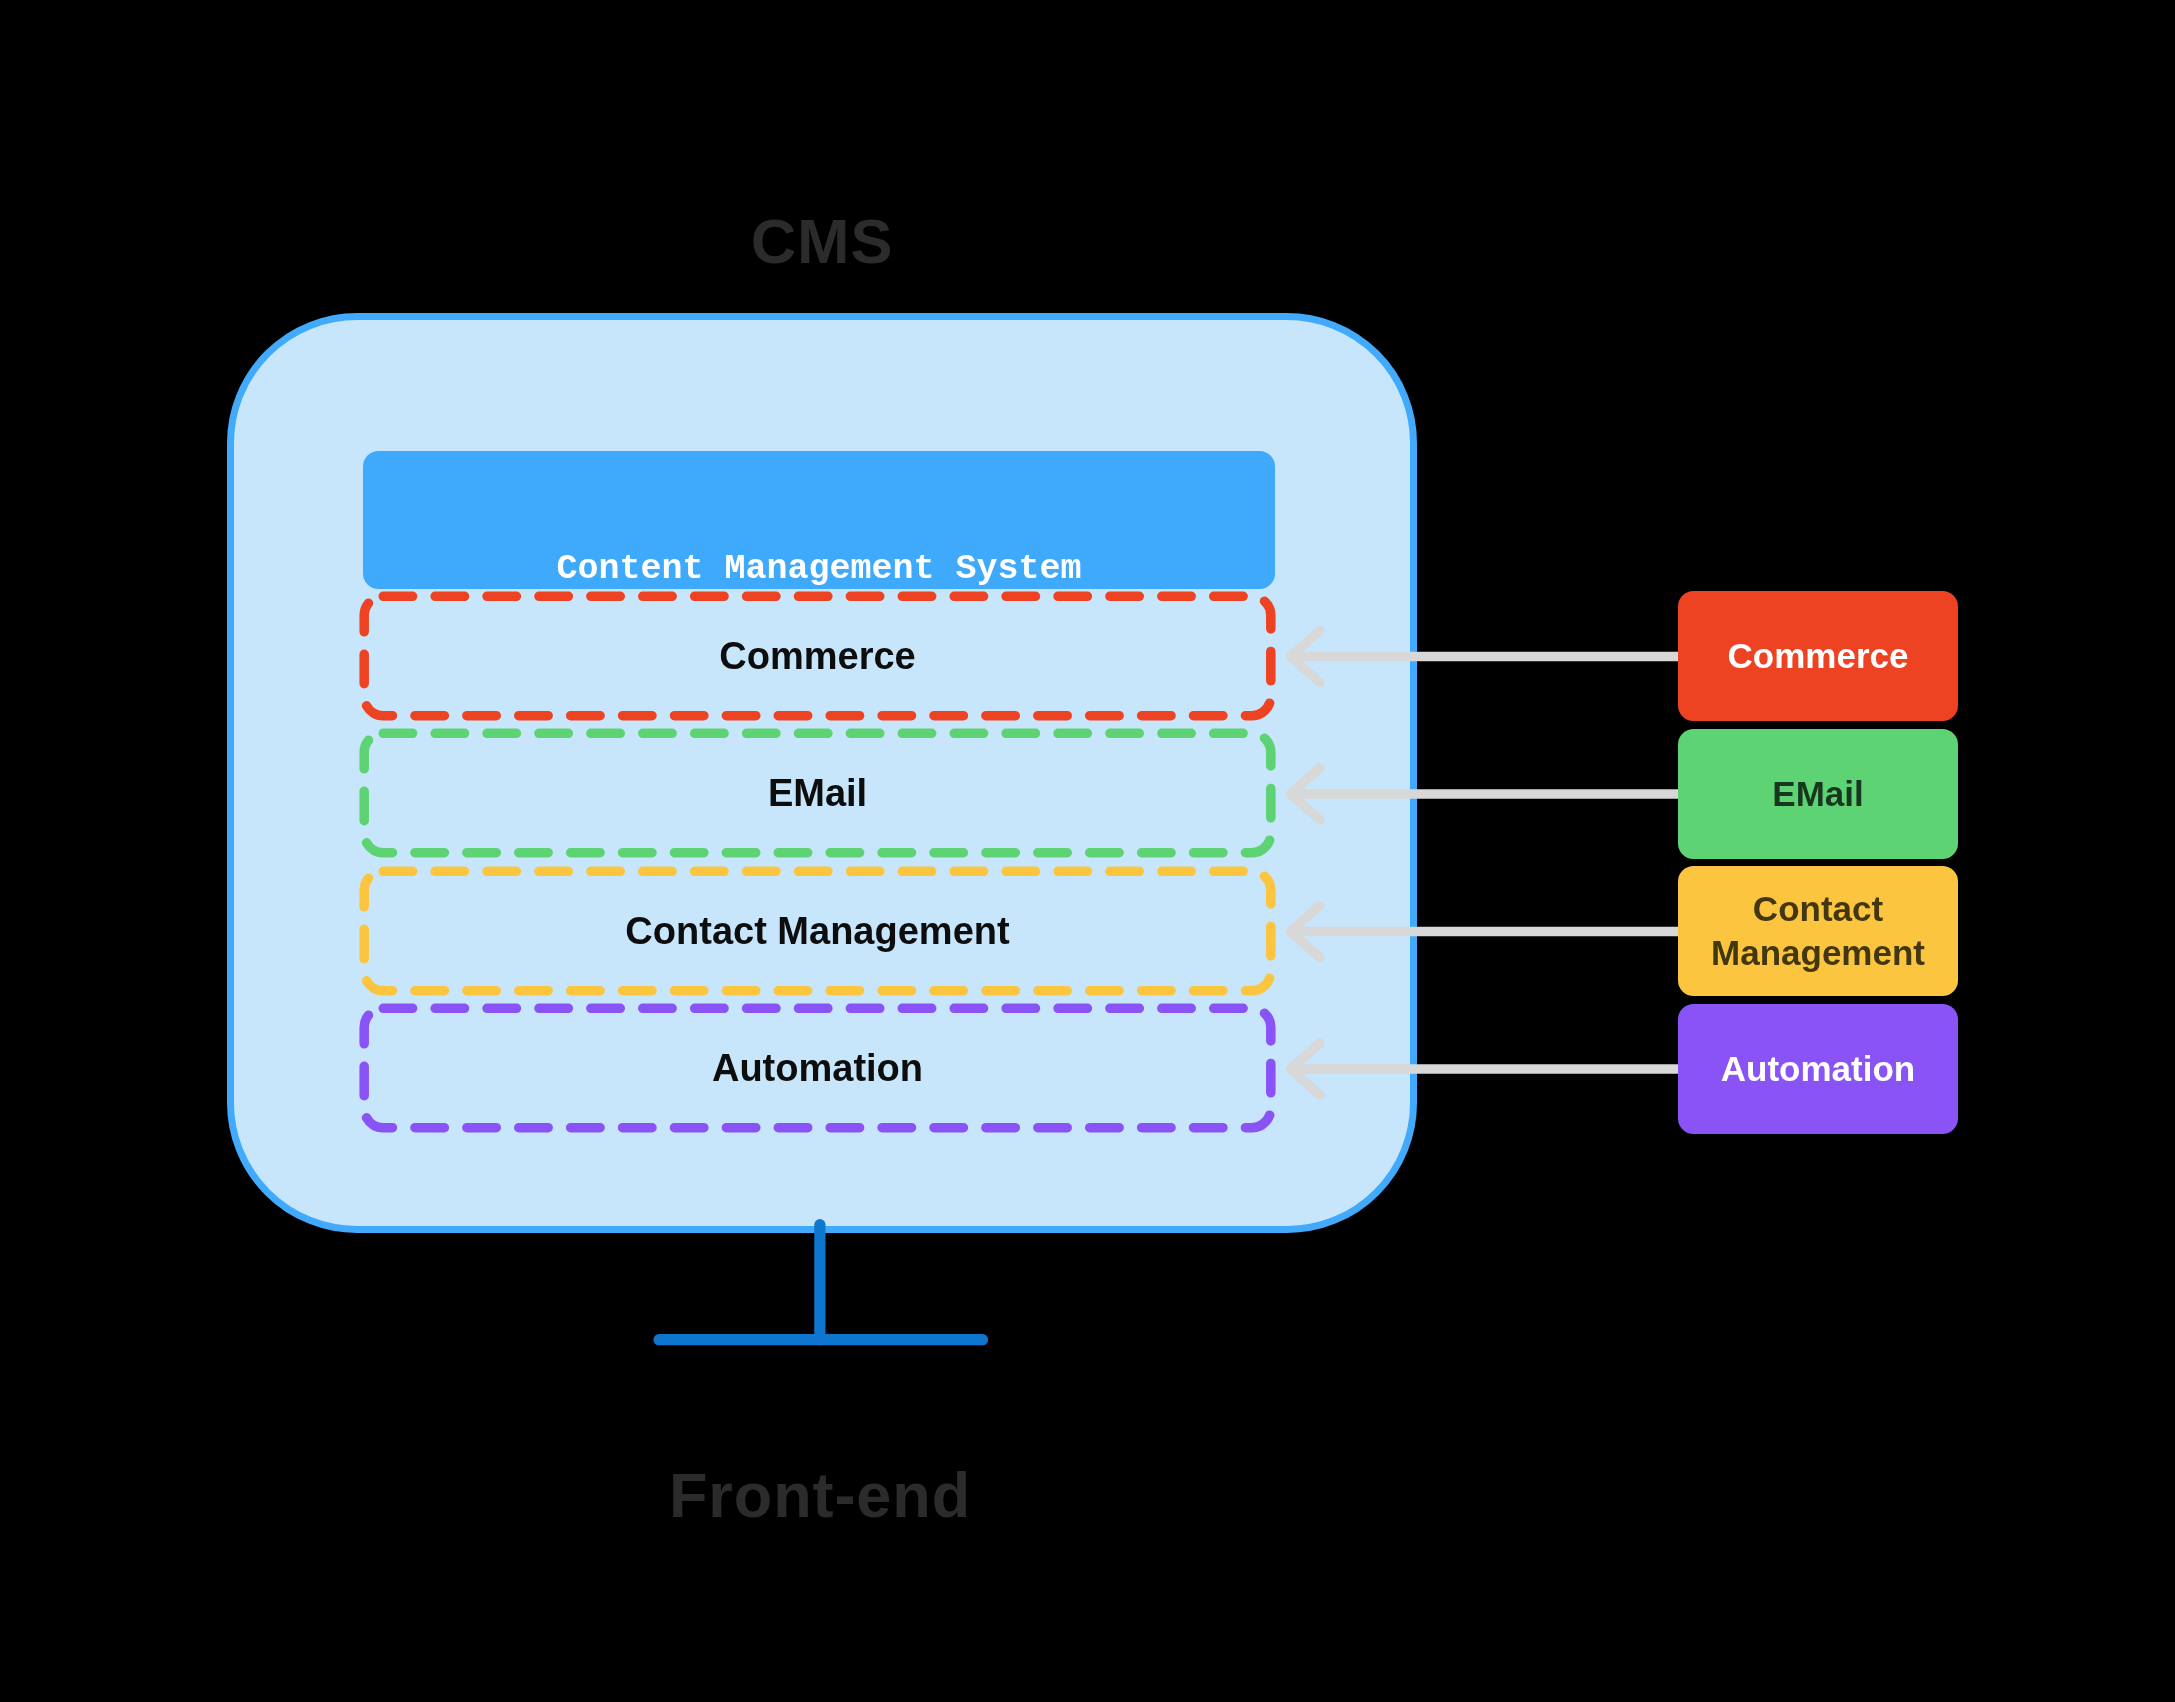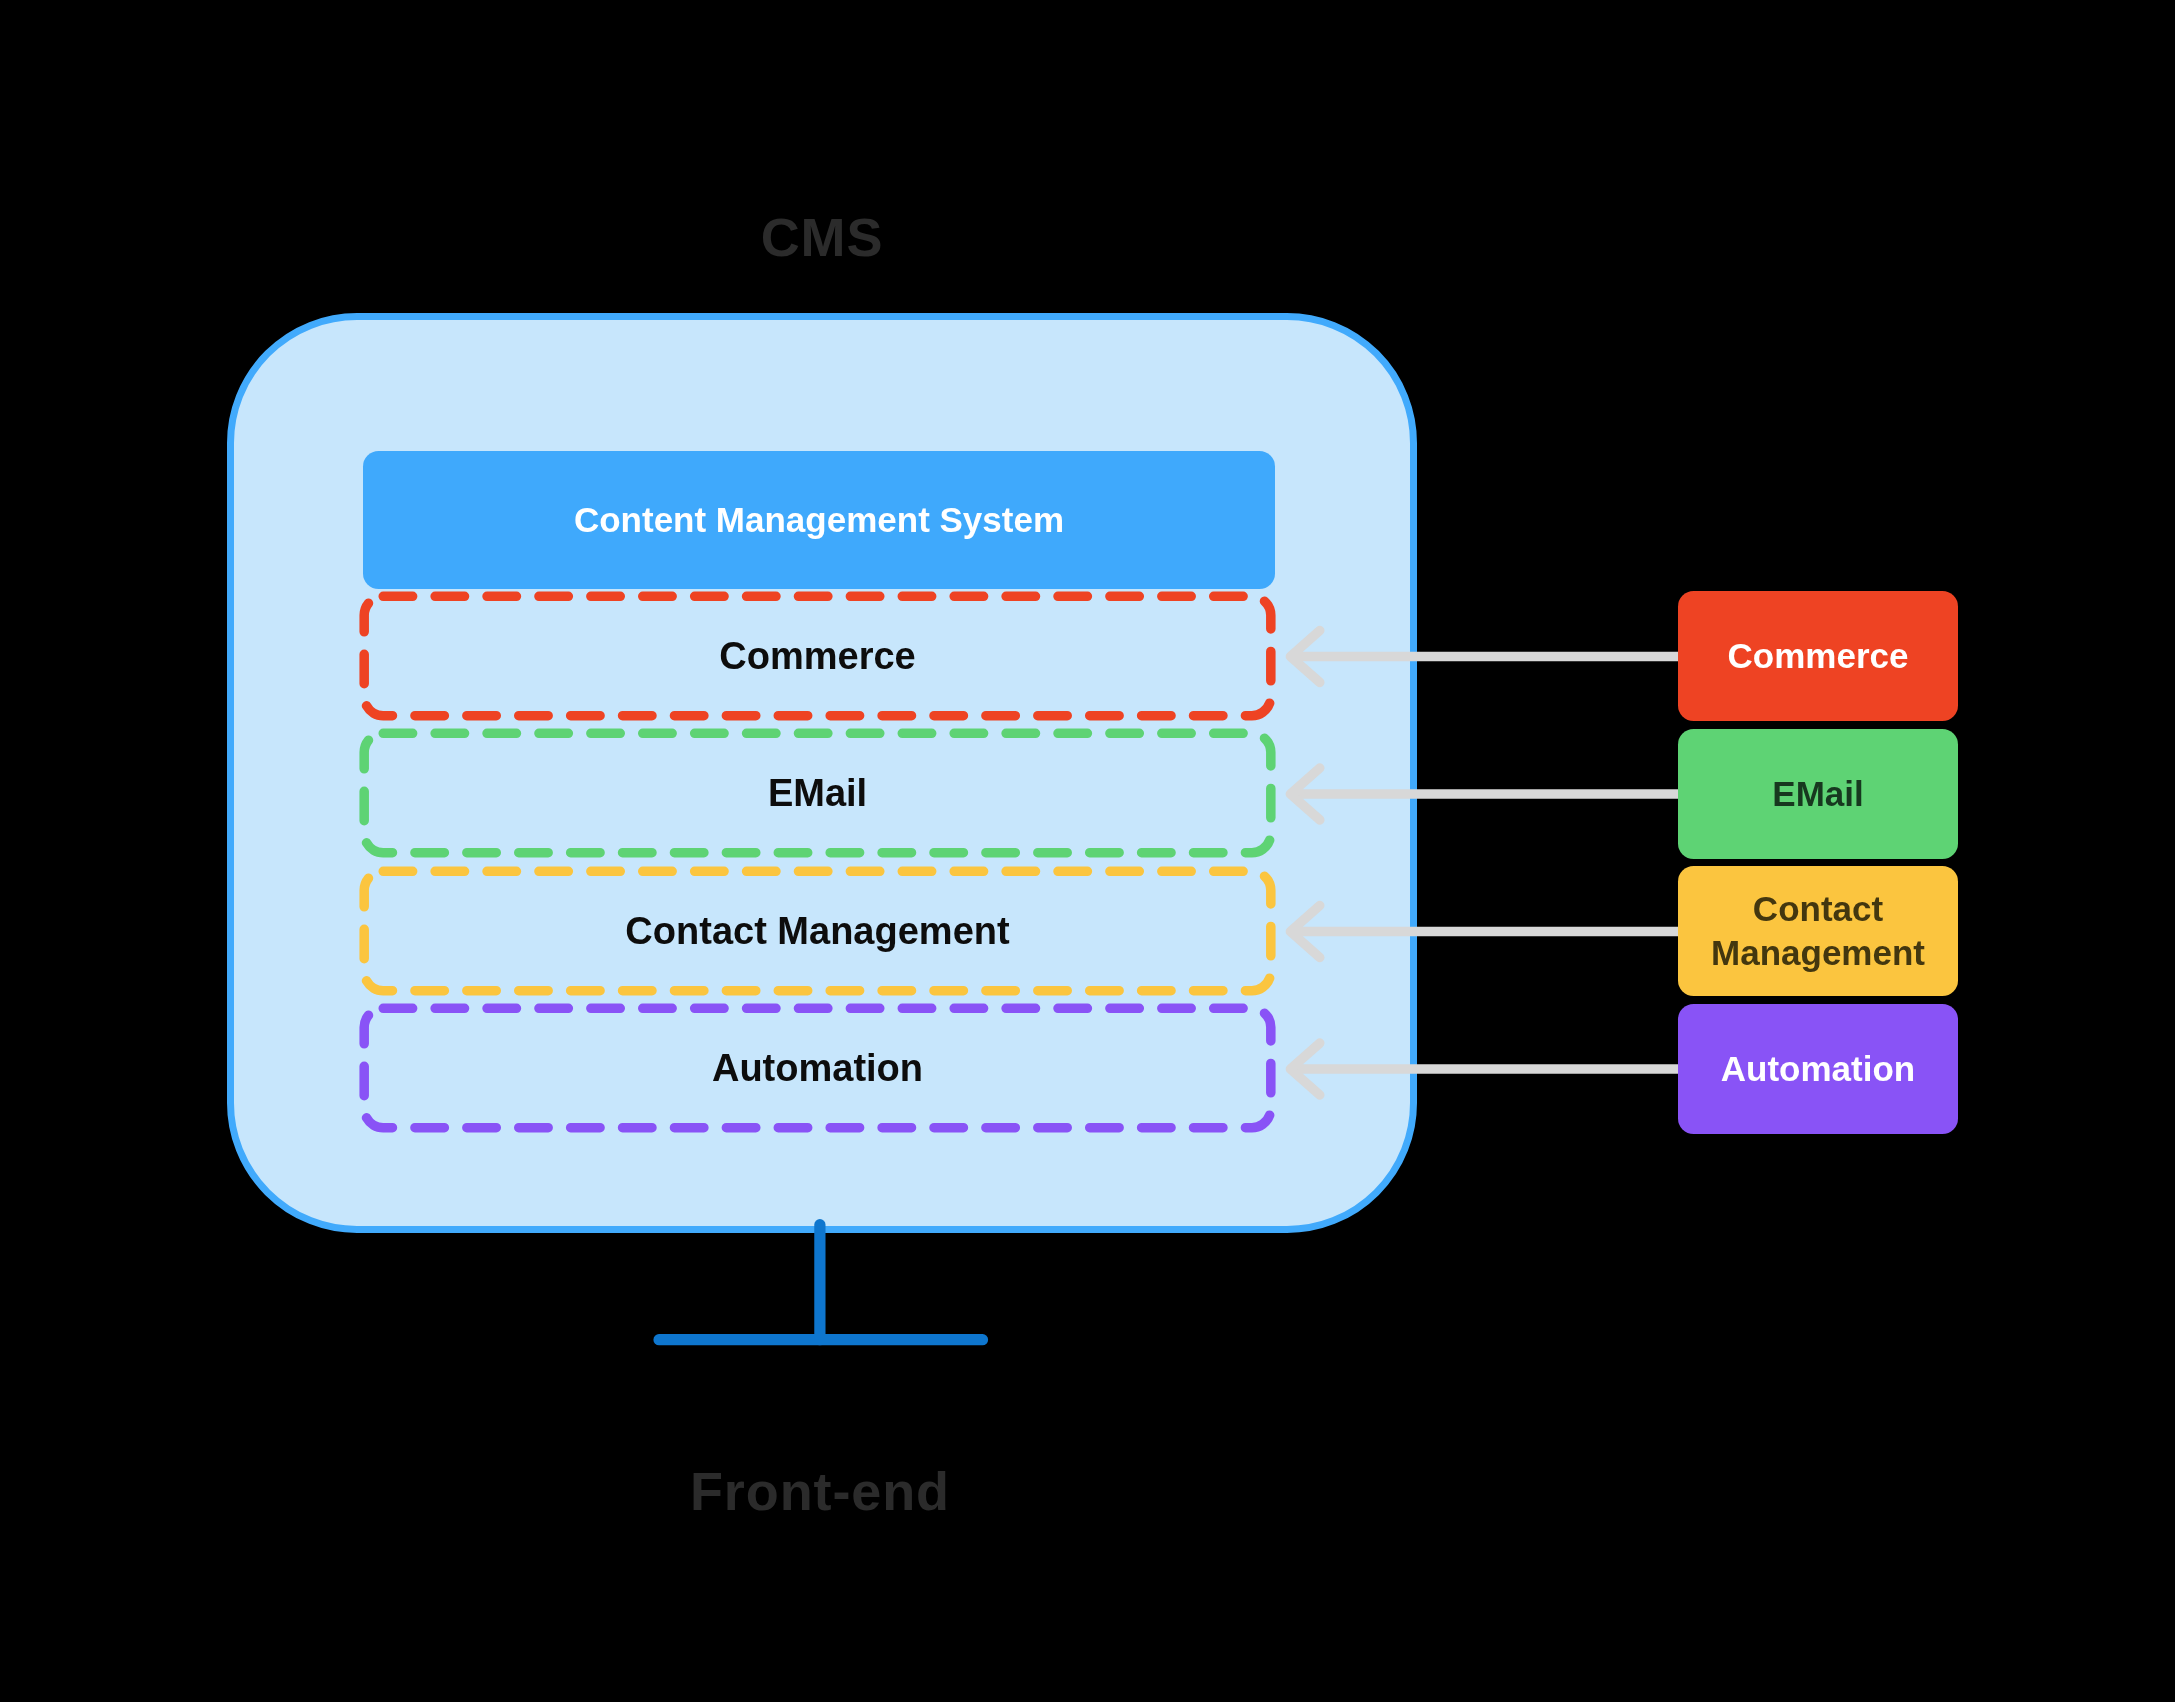--- a/index.html
+++ b/index.html
@@ -11,21 +11,21 @@
     position: relative;
     width: 2176px;
     height: 1703px;
     background: #000000;
     overflow: hidden;
     font-family: "Liberation Sans", sans-serif;
   }
   .big-title {
     position: absolute;
     color: #2b2b2b;
-    font-size: 54px;
+    font-size: 63px;
     font-weight: 700;
     text-align: center;
     letter-spacing: 0.9px;
     line-height: 1;
   }
   #cms-title   { left: 227px;  top: 210px;  width: 1190px; }
   #addon-title { left: 1634px; top: 425px;  width: 367px;  }
   #frontend-title { left: 647px; top: 1464px; width: 346px; }
 
   #cms-box {
@@ -38,22 +38,23 @@
     border-radius: 130px;
     z-index: 0;
   }
   #cms-header-bar {
     position: absolute;
     left: 129px; top: 131px;
     width: 912px; height: 138px;
     background: #3fa9fc;
     border-radius: 15.6px;
     display: flex;
-    align-items: center;
+    align-items: flex-end;
     justify-content: center;
+    font-family: Liberation Mono, monospace;
   }
   #cms-header-bar .bar-label {
     color: #ffffff;
     font-size: 35px;
     font-weight: 700;
   }
   .module-row {
     position: absolute;
     left: 125px;
     width: 917px;

